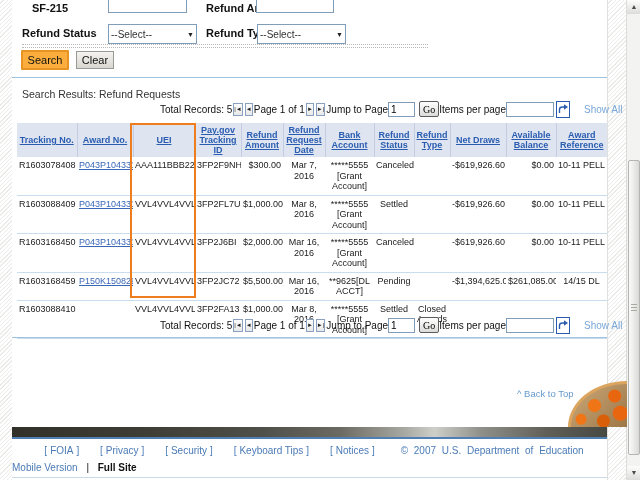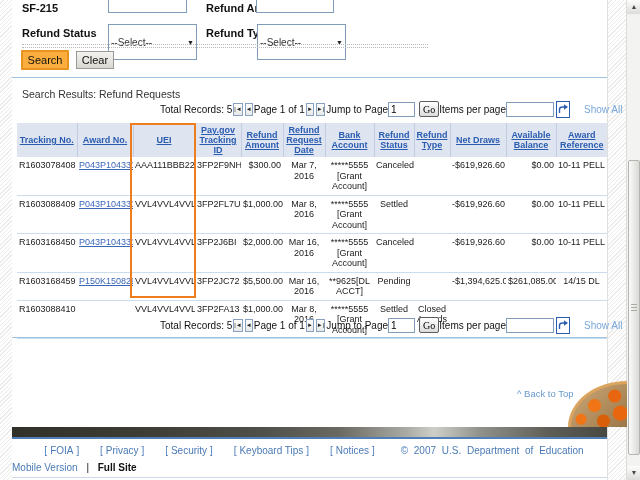--- a/index.html
+++ b/index.html
@@ -20,21 +20,21 @@
   .sb-down{bottom:0;}
   .sb-thumb{position:absolute;left:1px;top:160px;width:12px;height:295px;border:1px solid #b4b4b0;
             border-radius:2px;background:linear-gradient(90deg,#fbfbfa,#d9d9d6);}
   .sb-grip{position:absolute;left:2px;top:50%;margin-top:-4px;width:6px;height:8px;
            background:repeating-linear-gradient(180deg,#a9a9a5 0 1px,transparent 1px 3px);}
   
   .content{position:absolute;left:12px;top:0;width:595px;height:480px;background:#fff;}
   .f-label{position:absolute;font-size:11px;font-weight:bold;color:#111;}
   .f-input{position:absolute;height:17px;border:1px solid #7f9db9;background:#fff;
            font-size:10px;padding:0 2px;font-family:"Liberation Sans",sans-serif;}
-  .f-select{position:absolute;height:36px;border:1px solid #7f9db9;background:#fff;
+  .f-select{position:absolute;height:20px;border:1px solid #7f9db9;background:#fff;
             display:flex;align-items:center;justify-content:space-between;
             font-size:10px;color:#333;padding:0 2px;cursor:default;}
   .dd-arrow{font-size:7px;color:#222;}
   .dotted-sep{position:absolute;left:10px;top:44px;width:406px;height:4px;
               border-top:1px dotted #b9b9b9;border-bottom:1px dotted #b9b9b9;}
   .btn-search{position:absolute;left:9px;top:50px;width:48px;height:20px;
               background:#fbae3e;border:2px solid #e79422;border-radius:1px;
               font-size:11px;color:#111;font-family:"Liberation Sans",sans-serif;padding:0;}
   .btn-clear{position:absolute;left:64px;top:51px;width:38px;height:18px;
              background:linear-gradient(#f4f3f0,#d8d6d0);border:1px solid #9a9a94;
@@ -112,21 +112,21 @@
   <div class="scrollbar">
     <div class="sb-btn sb-up">▲</div>
     <div class="sb-thumb">
       <div class="sb-grip"></div>
     </div>
     <div class="sb-btn sb-down">▼</div>
   </div>
 
   <div class="content">
 
-    <span class="f-label" style="left:10px;top:2px">SF-215</span>
+    <span class="f-label" style="left:20px;top:2px">SF-215</span>
     <input class="f-input" style="left: 96px; top: -4px; width: 79px;" value="">
     <span class="f-label" style="left:194px;top:2px">Refund Amount</span>
     <input class="f-input" style="left: 244px; top: -4px; width: 78px;" value="">
 
     <span class="f-label" style="left:10px;top:27px">Refund Status</span>
     <div class="f-select" style="left:96px;top:24px;width:89px">
       <span>--Select--</span>
       <span class="dd-arrow">▼</span>
     </div>
     <span class="f-label" style="left:194px;top:27px">Refund Type</span>

